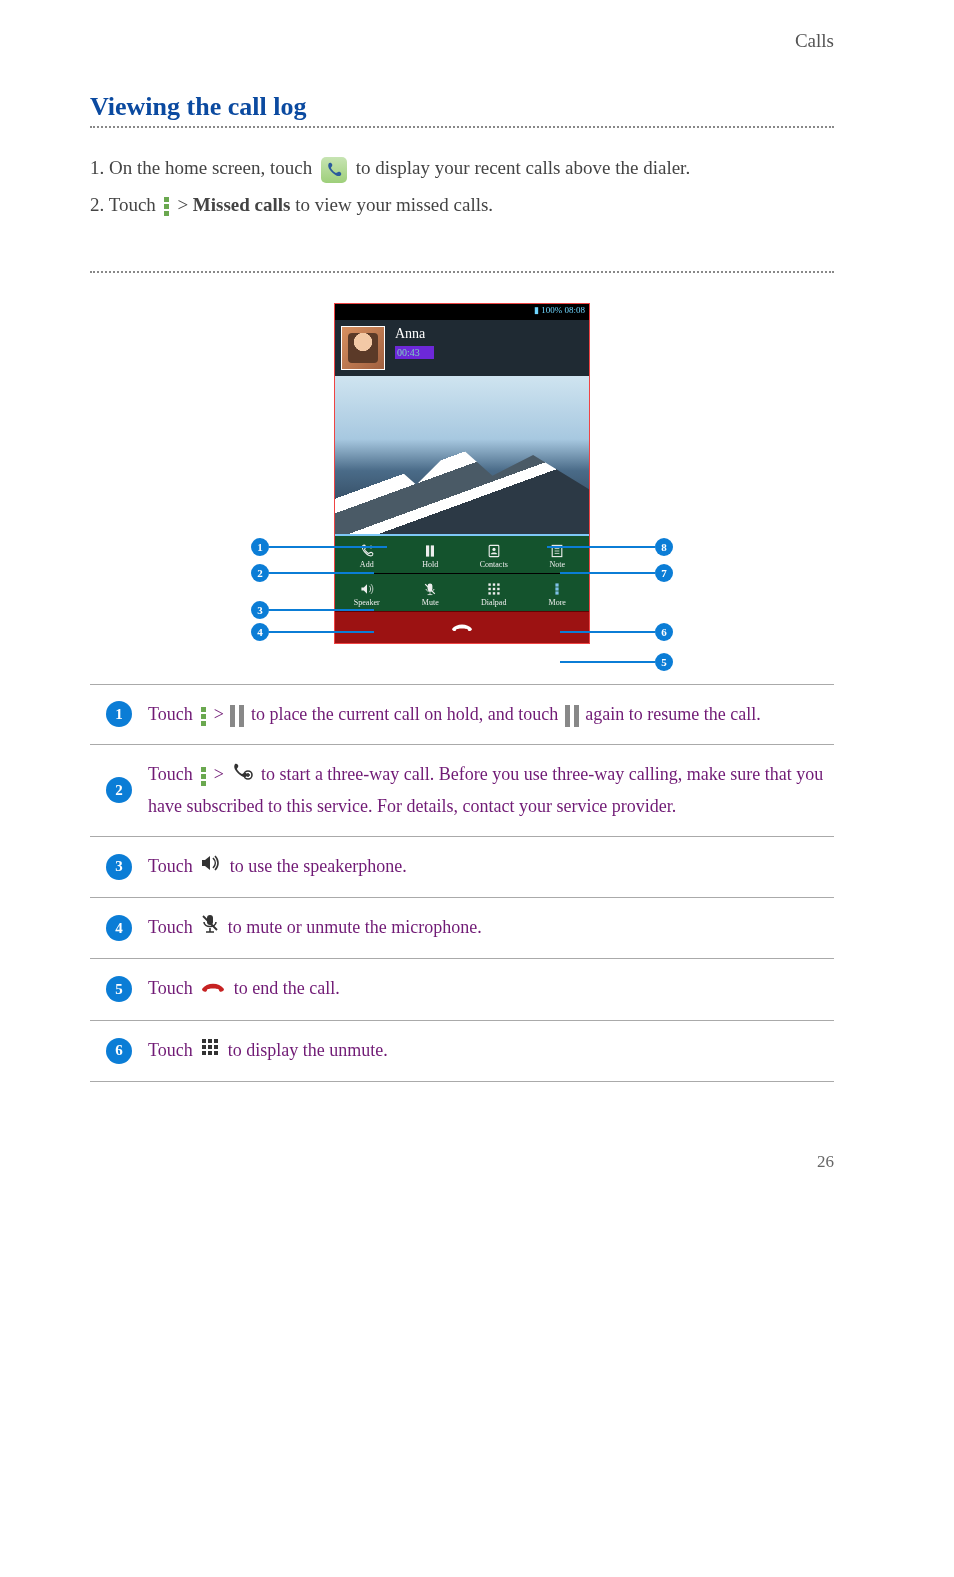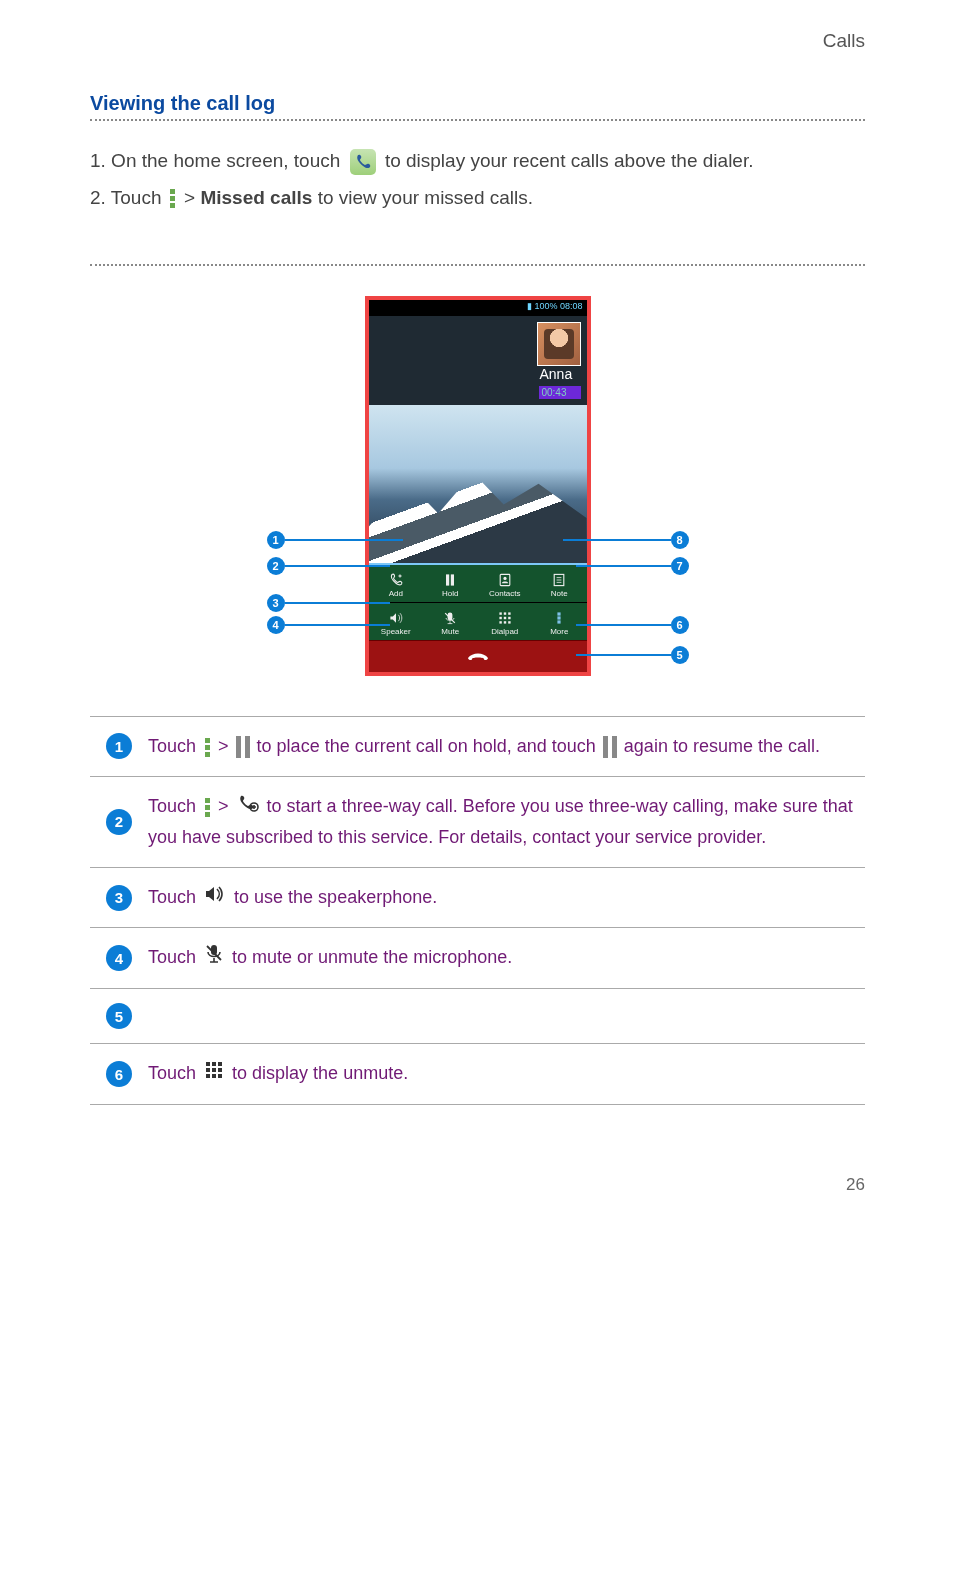--- a/index.html
+++ b/index.html
@@ -5,32 +5,33 @@
   * { box-sizing: border-box; }
   body {
     margin: 0;
     padding: 0;
     font-family: Arial, Helvetica, sans-serif;
     background: #fff;
     color: #333;
     width: 954px;
   }
   .page {
-    padding: 30px 89px 40px 90px;
+    padding: 30px 120px 40px 90px;
     position: relative;
+    font-family: Liberation Serif, serif;
   }
   .page-header-right {
     text-align: right;
     font-size: 19px;
     color: #555;
     margin-bottom: 40px;
   }
   .section-title {
     color: #0b4aa0;
-    font-size: 20px;
+    font-size: 26px;
     font-weight: bold;
     margin: 6px 0 4px 0;
   }
   .dotted {
     border: none;
     border-top: 2px dotted #888;
     margin: 4px 0 26px 0;
   }
   .body-text {
     font-size: 19px;
@@ -69,32 +70,32 @@
   }
   .bold { font-weight: bold; }
   
   .phone-wrap {
     position: relative;
     width: 410px;
     margin: 30px auto 40px auto;
   }
   .phone {
     position:relative;
-    width: 226px;
+    width: 256px;
     margin: 0 auto;
     background:#1a1a1a;
-    border:4px solid #ef4444;
+    border:1px solid #ef4444;
   }
   .statusbar {
     height:16px; background:#000; color:#6fd6ff;
     font-size:9px; text-align:right; padding:1px 4px;
   }
   .caller-row {
-    display:flex; align-items:flex-end;
-    background:#1f2a33; padding:6px;flex-direction:column;
+    display:flex; align-items:flex-start;
+    background:#1f2a33; padding:6px;
   }
   .avatar {
     width:44px; height:44px;
     background: linear-gradient(135deg,#d89060,#a06040);
     border:1px solid #fff;
     position:relative;
   }
   .avatar::after{
     content:""; position:absolute; inset:6px;
     background: radial-gradient(circle at 50% 30%, #f3c9a6 35%, transparent 36%),
@@ -396,20 +397,27 @@
               <line x1="3" y1="3" x2="17" y2="17" stroke="#333" stroke-width="1.8"></line>
             </svg></span>
         <span> to mute or unmute the microphone.</span>
       </div>
     </div>
 
     <div class="desc-row">
       <div class="desc-badge">
           <div class="badge-circle">5</div>
         </div>
+      <div class="desc-text">
+        <span>Touch </span>
+        <span class="icon-box"><svg width="26" height="16" viewBox="0 0 26 16">
+              <path d="M2 9 C7 2 19 2 24 9 C24 12 19 13 19 10 C19 8 7 8 7 10 C7 13 2 12 2 9 Z" fill="#c62222"></path>
+            </svg></span>
+        <span> to end the call.</span>
+      </div>
     </div>
 
     <div class="desc-row">
       <div class="desc-badge">
           <div class="badge-circle">6</div>
         </div>
       <div class="desc-text">
         <span>Touch </span>
         <span class="icon-box"><svg width="20" height="20" viewBox="0 0 20 20">
               <g fill="#333">

